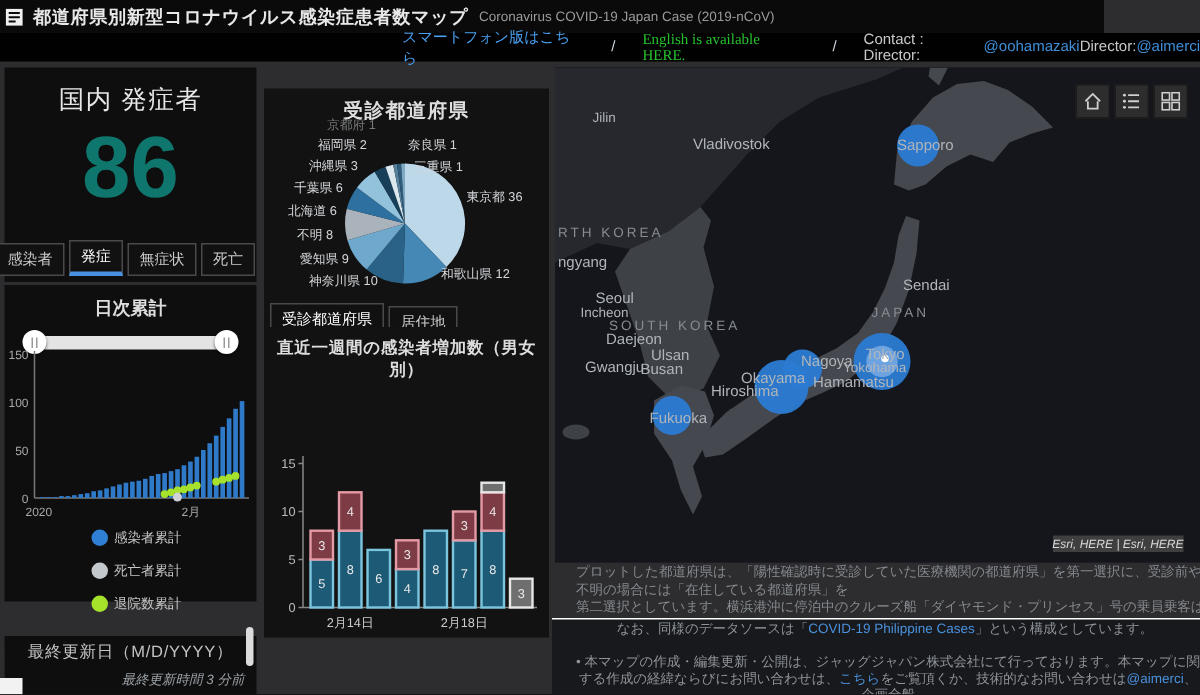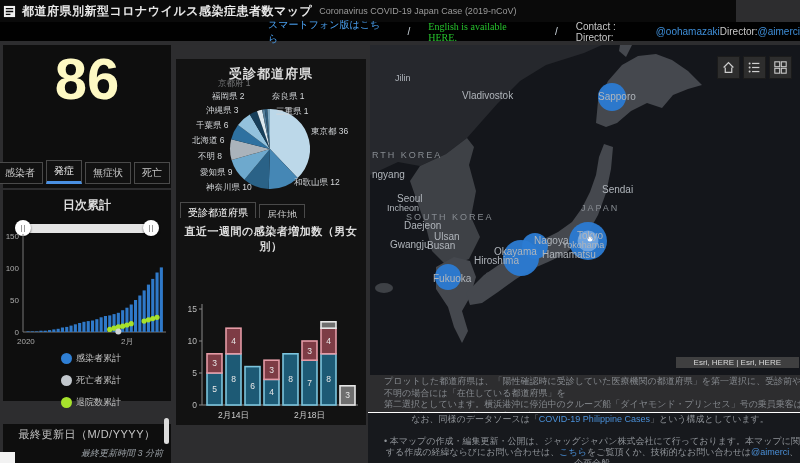--- a/index.html
+++ b/index.html
@@ -15,21 +15,21 @@
   .lnk-blue{color:#4aa0f0;cursor:pointer;}
   .lnk-green{color:#27c32d;cursor:pointer;margin:0 0 0 0;font-family:Liberation Serif, serif;}
   .slash{color:#cfd8e0;margin:0 18px;}
   .contact{color:#c9c9c9;}
   .handle{color:#3f8fd9;cursor:pointer;}
   
   .panel{position:absolute;background:#101010;}
   
   .p-stats{left:3px;top:45px;width:168px;height:143px;background:#0e0e0e;}
   .stats-title{color:#e6e6e6;font-size:17px;text-align:center;margin-top:10px;letter-spacing:1px;}
-  .stats-count{color:#fef9c3;font-size:58px;font-weight:bold;text-align:center;line-height:64px;margin-top:2px;}
+  .stats-count{color:#0f766e;font-size:58px;font-weight:bold;text-align:center;line-height:64px;margin-top:2px;}
   .tabs{display:flex;align-items:flex-end;}
   .stats-tabs{position:absolute;left:-6px;bottom:4px;}
   .tab{border:1px solid #4a4a4a;color:#c9c9c9;font-size:10px;padding:3px 7px;margin-right:3px;background:#111;white-space:nowrap;cursor:pointer;}
   .tab.active{border-bottom:3px solid #4a90e2;color:#fff;margin-top:33px;}
   
   .p-daily{left:3px;top:190px;width:168px;height:211px;background:#0e0e0e;}
   .daily-title{color:#ddd;font-size:12px;font-weight:bold;text-align:center;margin-top:7px;}
   .slider{position:absolute;left:12px;top:30px;width:144px;height:16px;}
   .slider-track{position:absolute;left:6px;top:4px;width:132px;height:9px;background:#e4e4e4;border-radius:5px;}
   .slider-handle{position:absolute;top:0;width:16px;height:16px;background:#fff;border-radius:50%;box-shadow:0 1px 2px rgba(0,0,0,.6);display:flex;align-items:center;justify-content:center;cursor:pointer;}
@@ -49,21 +49,21 @@
   .p-pie{left:176px;top:59px;width:190px;height:170px;background:#121212;}
   .pie-title{color:#ddd;font-size:13px;font-weight:bold;text-align:center;margin-top:6px;letter-spacing:1px;}
   .pie-tabs{position:absolute;left:4px;bottom:3px;}
   
   .p-weekly{left:176px;top:218px;width:190px;height:207px;background:#121212;}
   .weekly-title{color:#ddd;font-size:11px;font-weight:bold;text-align:center;margin-top:6px;letter-spacing:.5px;}
   
   .map{position:absolute;left:370px;top:45px;width:430px;height:330px;background:#14161b;overflow:hidden;}
   .map-btns{position:absolute;right:8px;top:11px;display:flex;}
   .map-btn{width:21px;height:21px;background:#2d2d2d;border:1px solid #1b1b1b;margin-left:3px;display:flex;align-items:center;justify-content:center;cursor:pointer;}
-  .map-attr{position:absolute;right:1px;bottom:7px;background:rgba(70,70,70,.85);color:#d9d9d9;font-size:8px;padding:1px 18px;}
+  .map-attr{position:absolute;right:11px;bottom:7px;background:rgba(70,70,70,.85);color:#d9d9d9;font-size:8px;padding:1px 0;font-style:italic;}
   
   .map-note{position:absolute;left:370px;top:376px;width:426px;height:35px;color:#85898e;font-size:9px;line-height:11.5px;padding-left:14px;}
   .footer{position:absolute;left:368px;top:412px;width:440px;height:51px;background:#17191d;border-top:1px solid #ffffff;overflow:hidden;text-align:center;}
   .f-line1{position:relative;top:-2px;margin:2px 6px 0 10px;color:#8f9398;font-size:9px;white-space:nowrap;}
   .f-bullet{margin:8px 6px 0 14px;color:#8f9398;font-size:9px;line-height:11px;}
   .f-link{color:#4a90d9;cursor:pointer;}
   .f-scroll{position:absolute;right:2px;top:2px;width:4px;height:16px;background:#8e8e8e;border-radius:2px;cursor:pointer;}
   svg text{font-family:"Liberation Sans","DejaVu Sans",sans-serif;}
 </style>
 </head>
@@ -86,20 +86,21 @@
     <span class="slash">/</span>
     <span class="lnk-green">English is available HERE.</span>
     <span class="slash">/</span>
     <span class="contact">Contact : Director:</span>
     <span class="handle">@oohamazaki</span>
     <span class="contact"> Director:</span>
     <span class="handle">@aimerci</span>
   </div>
 
   <div class="panel p-stats">
+    <div class="stats-title">国内 発症者</div>
     <div class="stats-count">86</div>
     <div class="tabs stats-tabs">
         <div class="tab">感染者</div>
         <div class="tab active">発症</div>
         <div class="tab">無症状</div>
         <div class="tab">死亡</div>
       </div>
   </div>
 
   <div class="panel p-daily">

